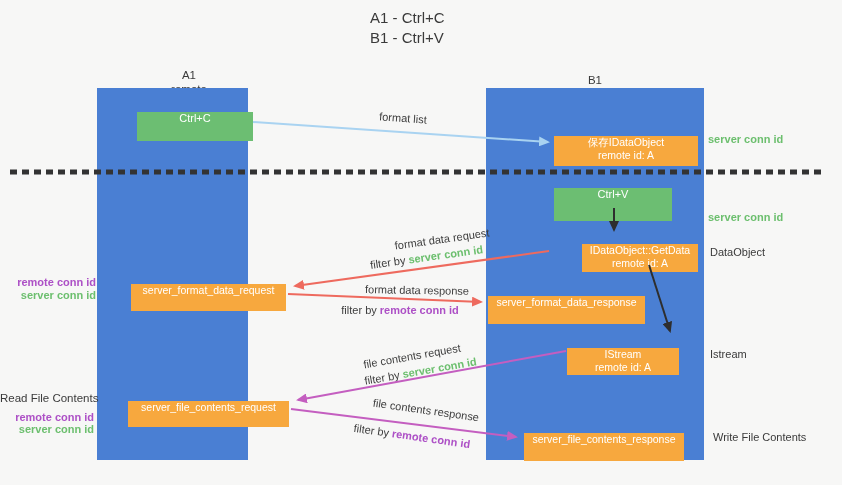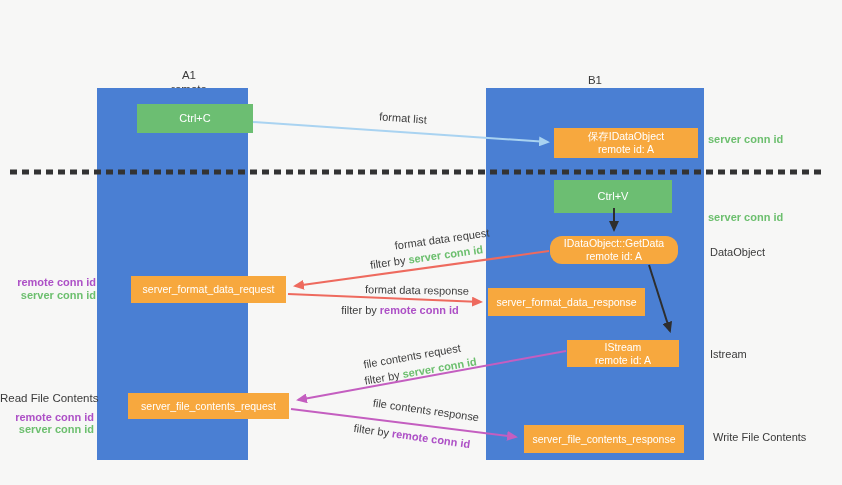--- a/index.html
+++ b/index.html
@@ -12,29 +12,29 @@
   .column { position:absolute; background:#4a7fd3; }
   .col-left { left:97px; top:88px; width:151px; height:372px; }
   .col-right { left:486px; top:88px; width:218px; height:372px; }
 
   .col-header { position:absolute; text-align:center; font-size:11.5px; line-height:14px; color:#3a3a3a; }
   .hdr-left { left:114px; top:68px; width:150px; }
   .hdr-right { left:486px; top:58px; width:218px;margin-top:15px; }
 
   svg.overlay { position:absolute; left:0; top:0; width:842px; height:485px; pointer-events:none; z-index:3; }
 
-  .node { position:absolute; z-index:2; display:flex; flex-direction:column; align-items:center; justify-content:center;
-          color:#ffffff; font-size:10.5px; line-height:13px; text-align:center; }
+  .node { position:absolute; z-index:2; display:flex; flex-direction:column; align-items:center; 
+          color:#ffffff; font-size:10.5px; line-height:13px; text-align:center;margin-top:8px; }
   .green { background:#6cbe72; }
   .orange { background:#f7a83e; }
 
   .n-ctrlc   { left:137px; top:104px; width:116px; height:29px; font-size:11px; }
   .n-saveobj { left:554px; top:128px; width:144px; height:30px; }
   .n-ctrlv   { left:554px; top:180px; width:118px; height:33px; font-size:11px; }
-  .n-getdata { left:550px; top:236px; width:128px; height:28px;border-radius:12px; }
+  .n-getdata { left:582px; top:236px; width:116px; height:28px; }
   .n-fmtreq  { left:131px; top:276px; width:155px; height:27px; }
   .n-fmtresp { left:488px; top:288px; width:157px; height:28px; }
   .n-istream { left:567px; top:340px; width:112px; height:27px; }
   .n-filereq { left:128px; top:393px; width:161px; height:26px; }
   .n-fileresp{ left:524px; top:425px; width:160px; height:28px; }
 
   .alabel { position:absolute; z-index:2; font-size:11px; color:#3d3d3d; text-align:center; white-space:nowrap; }
   .greenb { color:#6cbf6e; font-weight:bold; }
   .purpleb { color:#ad50c6; font-weight:bold; }
 
@@ -56,20 +56,24 @@
   .s-write { left:713px; top:431px; color:#3a3a3a; }
   .s-ids1 { left:0; top:276px; width:96px; text-align:right; line-height:12.5px; }
   .s-read { left:0; top:392px; width:94px; text-align:right; line-height:12.5px; }
   .s-read .rfc { color:#3a3a3a; font-size:11.5px; display:block; margin-bottom:6px; }
 </style>
 </head>
 <body>
 
 <div class="canvas">
 
+  <div class="title">
+    <div>A1 - Ctrl+C</div>
+    <div>B1 - Ctrl+V</div>
+  </div>
 
   <div class="col-header hdr-left">
     <div>A1</div>
     <div>remote</div>
   </div>
   <div class="col-header hdr-right">
     <div>B1</div>
     <div>connection</div>
   </div>
 

